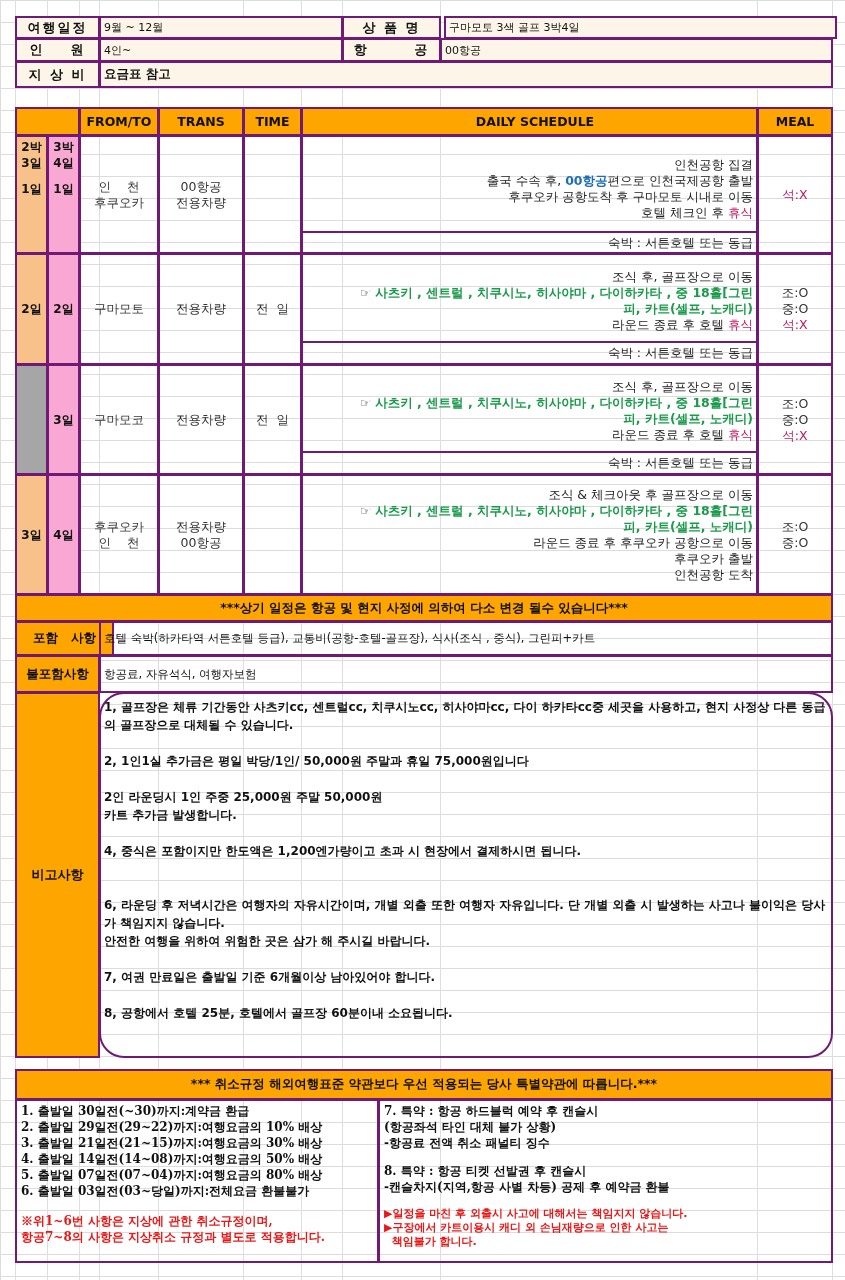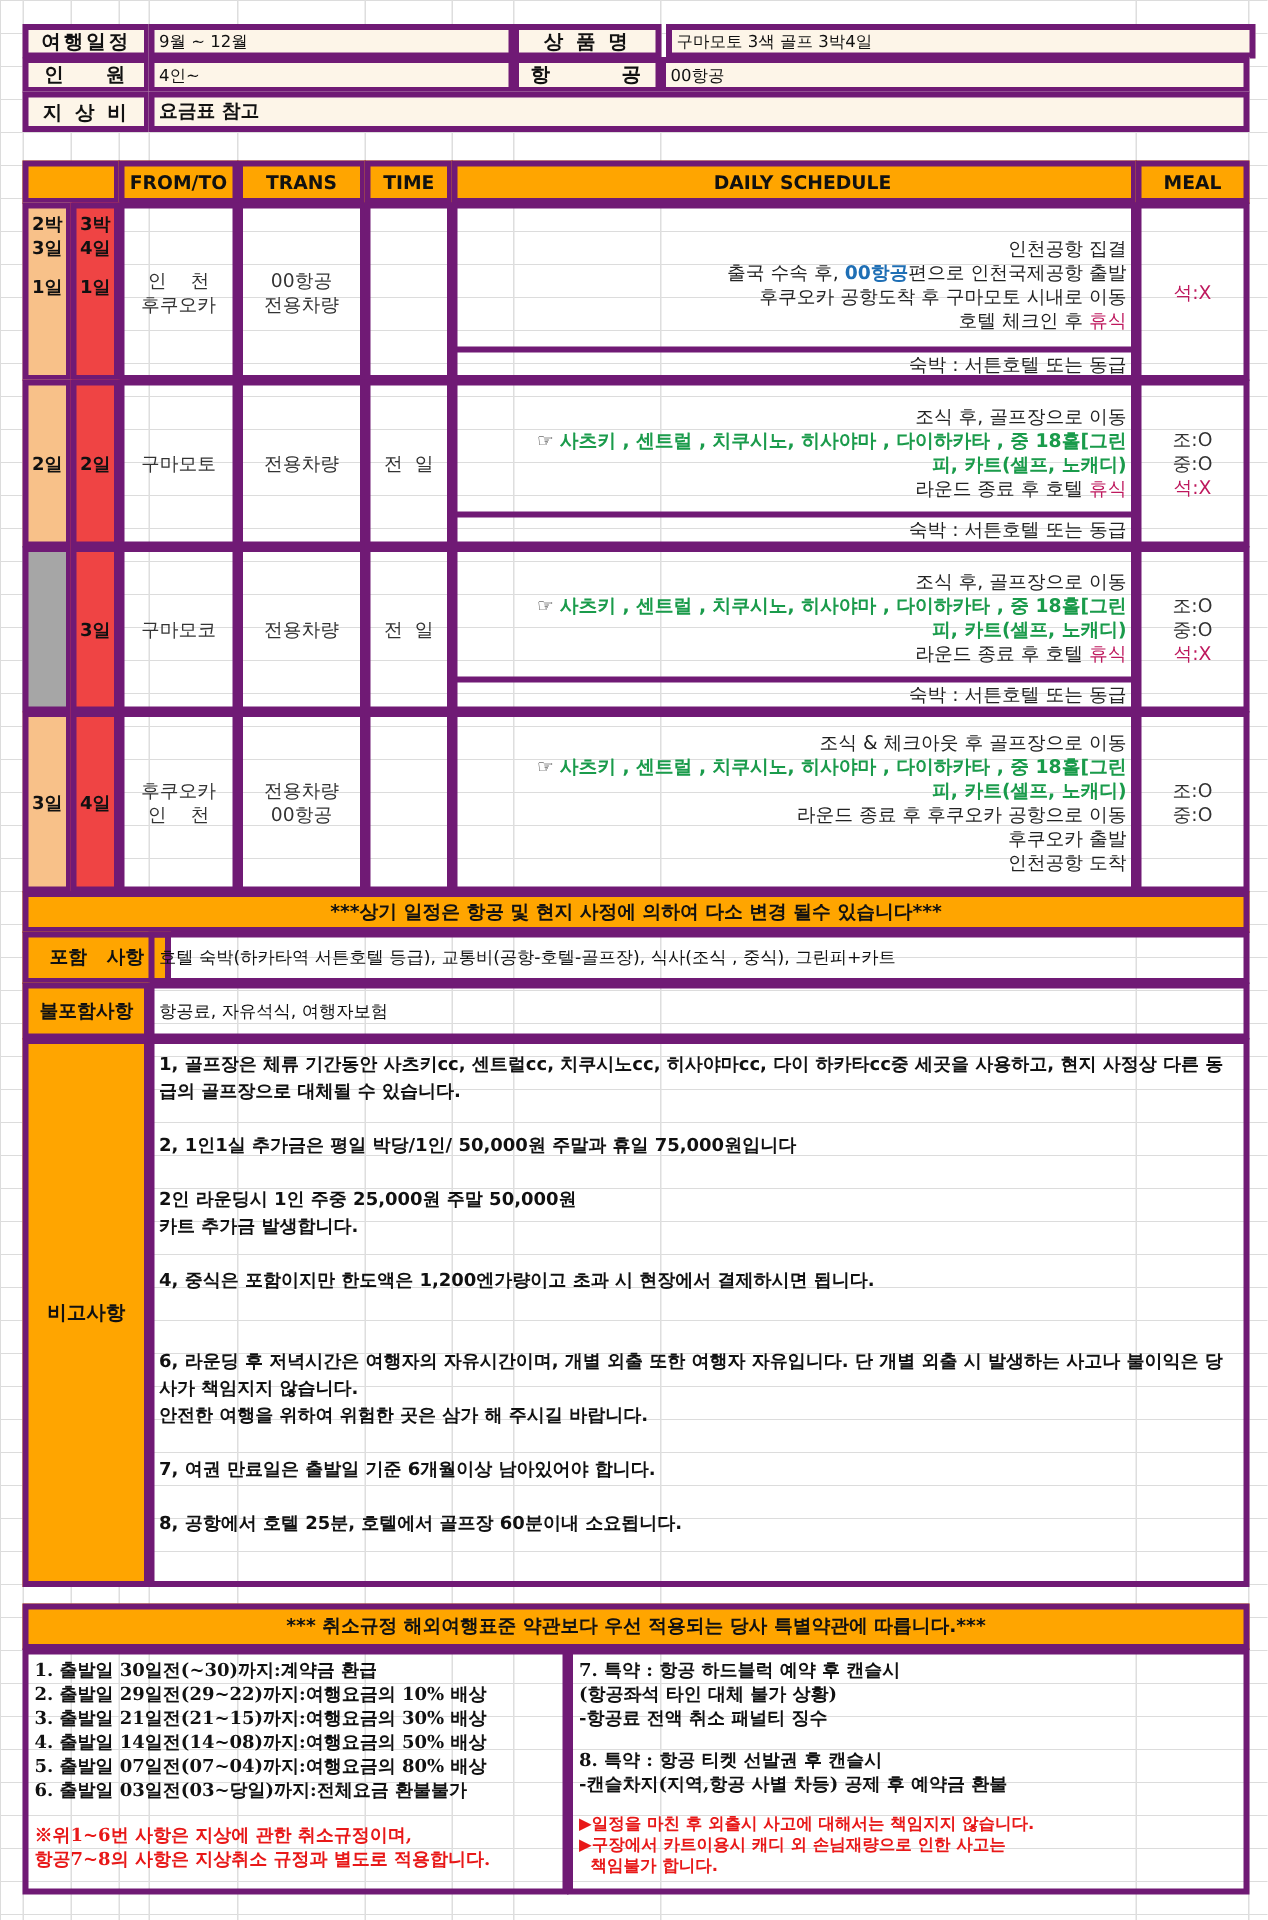--- a/index.html
+++ b/index.html
@@ -8,29 +8,29 @@
     background:#ffffff;
     font-family:"DejaVu Sans", "Liberation Sans", sans-serif;
     color:#111;
     background-image:
       linear-gradient(to right, #dcdcdc 1px, transparent 1px),
       linear-gradient(to bottom, #dcdcdc 1px, transparent 1px);
     background-size: 845px 100%, 100% 22px;
   }
   .gridcols { position:absolute; inset:0; pointer-events:none; }
   .gridcols span { position:absolute; top:0; bottom:0; width:1px; background:#dedede; }
-  .cell { position:absolute; box-sizing:border-box; border:4px solid #701a75; display:flex; align-items:center; }
+  .cell { position:absolute; box-sizing:border-box; border:2px solid #701a75; display:flex; align-items:center; }
   .c { justify-content:center; text-align:center; }
   .info-bg { background:#fdf5e8; }
   .lbl { font-weight:bold; font-size:13px; letter-spacing:2px; justify-content:center; }
   .val { font-size:11px; padding-left:3px; }
   .orange { background:#ffa500; }
   .hdr { font-weight:bold; font-size:12.5px; }
   .peach { background:#f8c189; }
-  .pink { background:#ef4444; }
+  .pink { background:#f9a8d4; }
   .grey { background:#a6a6a6; }
   .dcol { font-weight:bold; font-size:12px; line-height:16px; flex-direction:column; }
   .plain { font-size:12.5px; color:#333; flex-direction:column; line-height:16px; }
   .sched { font-size:12.5px; line-height:16px; padding:0 3px; align-items:flex-end; flex-direction:column; justify-content:center; color:#222; }
   .green { color:#1a9b4b; font-weight:bold; }
   .blue { color:#1f6fb5; font-weight:bold; }
   .red { color:#be185d; }
   .meal { font-size:12.5px; flex-direction:column; line-height:16px; color:#333; }
   .note { font-size:12.5px; line-height:17px; padding:0 3px; flex-direction:column; align-items:flex-start; justify-content:center; }
   .remarks { font-size:12px; font-weight:bold; line-height:18px; padding:4px 3px; flex-direction:column; align-items:flex-start; justify-content:flex-start; }
@@ -171,21 +171,21 @@
 
 <div class="cell orange c" style="left:15px;top:594px;width:818px;height:28px;font-weight:bold;font-size:12.5px;">***상기 일정은 항공 및 현지 사정에 의하여 다소 변경 될수 있습니다***</div>
 
 <div class="cell orange c" style="left:15px;top:621px;width:99px;height:35px;font-weight:bold;font-size:12.5px;white-space:pre;">포함   사항</div>
 <div class="cell note" style="left:99px;top:621px;width:734px;height:35px;font-size:11.5px;">호텔 숙박(하카타역 서튼호텔 등급), 교통비(공항-호텔-골프장), 식사(조식 , 중식), 그린피+카트</div>
 
 <div class="cell orange c" style="left:15px;top:655px;width:85px;height:38px;font-weight:bold;font-size:12.5px;">불포함사항</div>
 <div class="cell note" style="left:99px;top:655px;width:734px;height:38px;font-size:11.5px;">항공료, 자유석식, 여행자보험</div>
 
 <div class="cell orange c" style="left:15px;top:692px;width:85px;height:366px;font-weight:bold;font-size:13px;">비고사항</div>
-<div class="cell remarks" style="left:99px;top:692px;width:734px;height:366px;">
+<div class="cell remarks" style="left:99px;top:692px;width:734px;height:366px;border-radius:25px;">
   <p>1, 골프장은 체류 기간동안 사츠키cc, 센트럴cc, 치쿠시노cc, 히사야마cc, 다이 하카타cc중 세곳을 사용하고, 현지 사정상 다른 동급의 골프장으로 대체될 수 있습니다.</p>
   <div class="gap"></div>
   <p>2, 1인1실 추가금은 평일 박당/1인/ 50,000원 주말과 휴일 75,000원입니다</p>
   <div class="gap"></div>
   <p>2인 라운딩시 1인 주중 25,000원 주말 50,000원</p>
   <p>카트 추가금 발생합니다.</p>
   <div class="gap"></div>
   <p>4, 중식은 포함이지만 한도액은 1,200엔가량이고 초과 시 현장에서 결제하시면 됩니다.</p>
   <div class="gap"></div>
   <div class="gap"></div>

